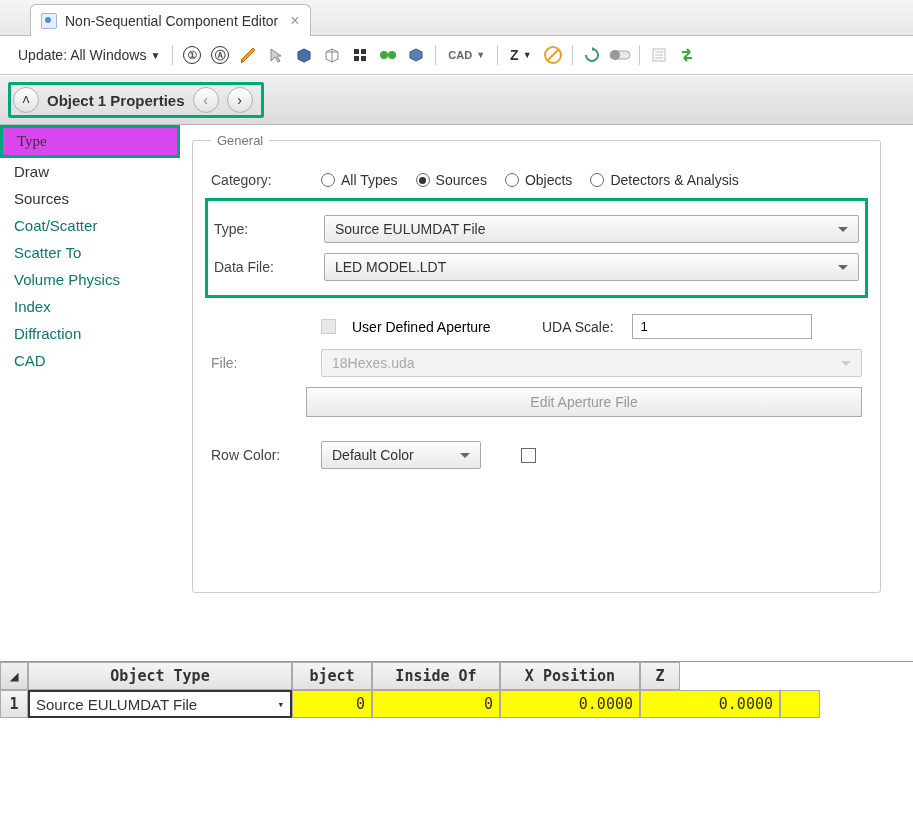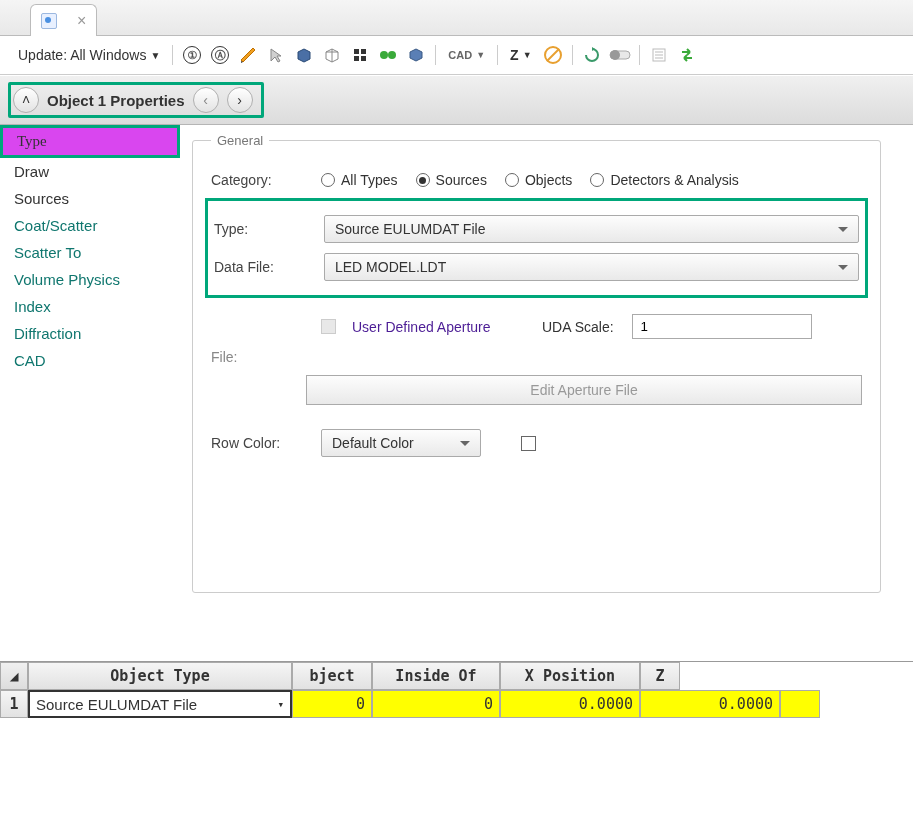--- a/index.html
+++ b/index.html
@@ -70,20 +70,21 @@
 .td.objtype-cell::after { content:"▾"; font-size:11px; }
 
 svg { display:block; }
 </style>
 </head>
 <body>
 
 <div class="tab-bar">
   <div class="tab">
     <span class="tab-icon"></span>
+    <span>Non-Sequential Component Editor</span>
     <span class="tab-close">×</span>
   </div>
 </div>
 
 <div class="toolbar">
   <div class="dropdown-btn">
     <span>Update: All Windows</span>
     <span style="font-size:10px">▼</span>
   </div>
   <div class="tb-sep"></div>
@@ -236,27 +237,28 @@
         </div>
         <div class="row">
           <span class="lbl">Data File:</span>
           <div class="combo"><span>LED MODEL.LDT</span></div>
         </div>
       </div>
 
       <div class="row" style="margin-top:16px">
         <span class="lbl"></span>
         <span class="checkbox disabled"></span>
-        <span style="color:#4c1d95;width:180px">User Defined Aperture</span>
+        <span style="color:#000000;width:180px">User Defined Aperture</span>
         <span style="margin-right:8px">UDA Scale:</span>
         <input class="textbox" value="1" style="">
       </div>
 
       <div class="row">
         <span class="lbl" style="color:#888">File:</span>
+        <div class="combo disabled"><span>18Hexes.uda</span></div>
       </div>
 
       <div class="row">
         <span class="lbl"></span>
         <div class="btn-wide">Edit Aperture File</div>
       </div>
 
       <div class="row" style="margin-top:24px">
         <span class="lbl">Row Color:</span>
         <div class="combo" style="flex:0 0 160px"><span>Default Color</span></div>

